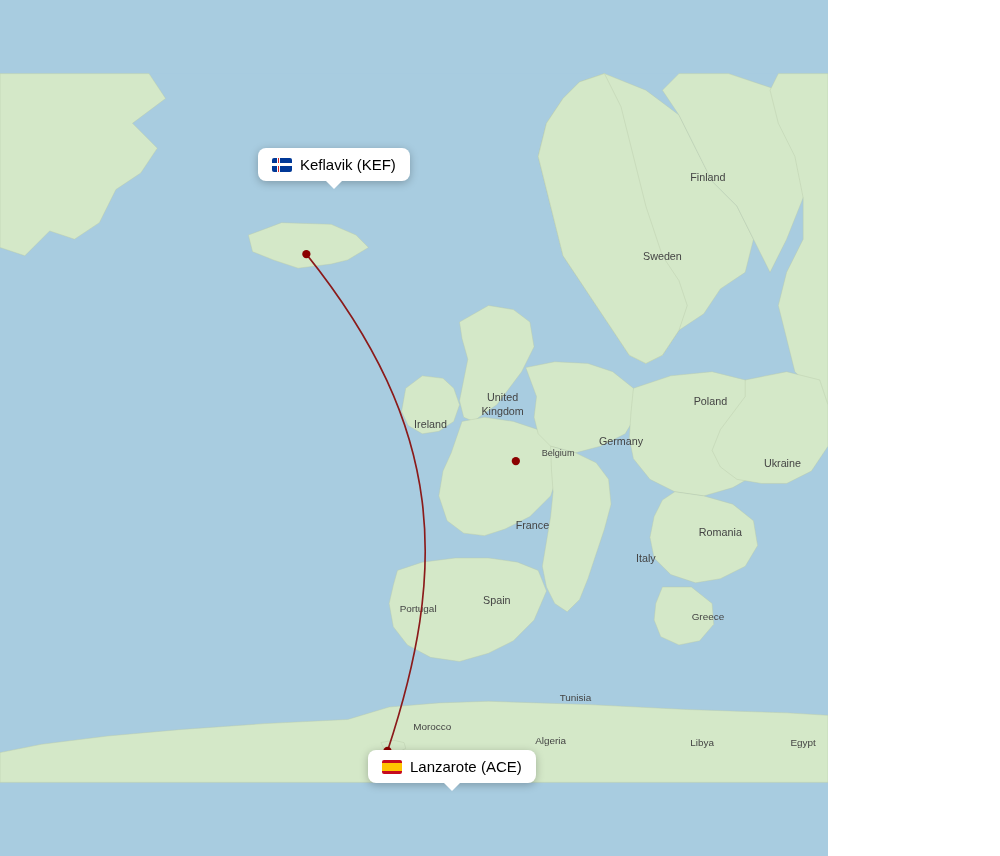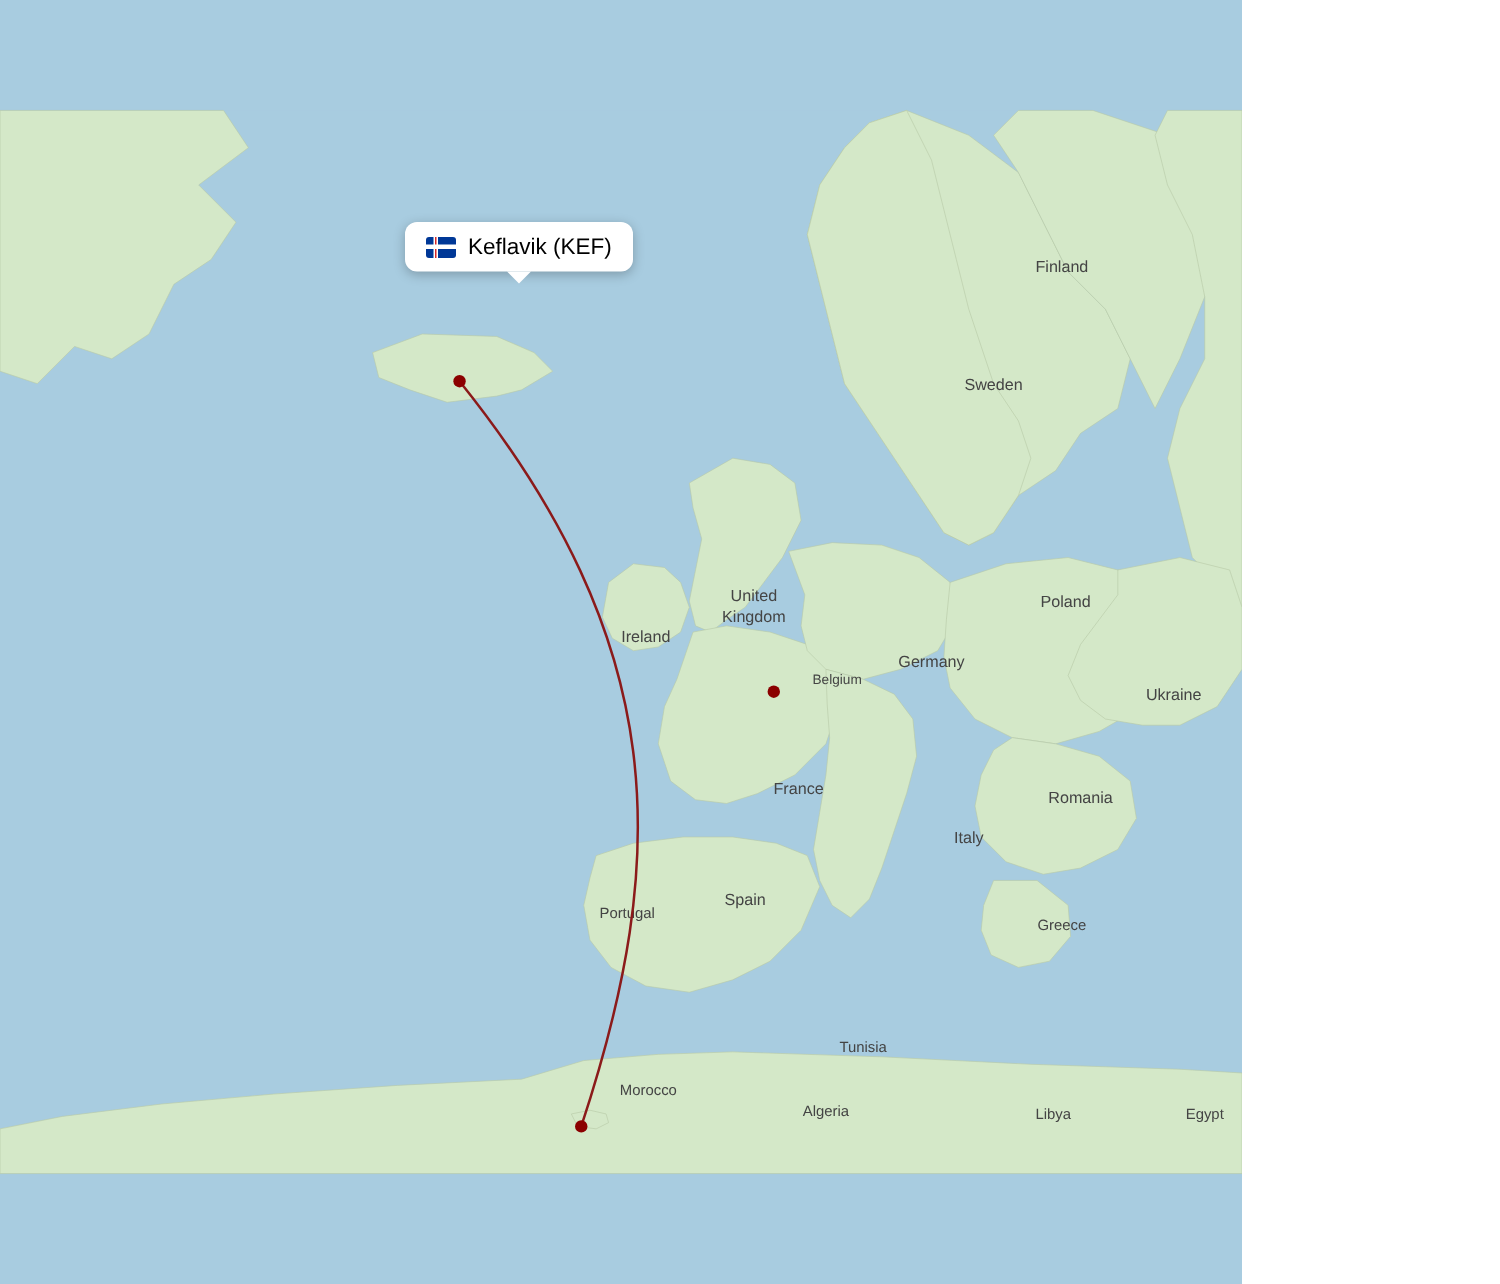--- a/index.html
+++ b/index.html
@@ -174,21 +174,25 @@
 
     <path d="M 370,218 C 540,430 540,600 468,818" stroke="#8B1A1A" stroke-width="2" fill="none" stroke-linecap="round"></path>
 
     <circle cx="623" cy="468" r="5" fill="#8B0000"></circle>
 
     <circle cx="370" cy="218" r="5" fill="#8B0000"></circle>
 
     <circle cx="468" cy="818" r="5" fill="#8B0000"></circle>
   </svg>
 
-  <div class="airport-tooltip" style="left: 270px; top: 148px;">
+  <div class="airport-tooltip" style="left: 258px; top: 148px;">
     <span class="flag-icon flag-iceland">
       <span class="red-cross-v"></span>
       <span class="red-cross-h"></span>
     </span>
     <span>Keflavik (KEF)</span>
   </div>
 
+  <div class="airport-tooltip" style="left: 368px; top: 750px;">
+    <span class="flag-icon flag-spain"></span>
+    <span>Lanzarote (ACE)</span>
+  </div>
 </div>
 
 </body></html>

